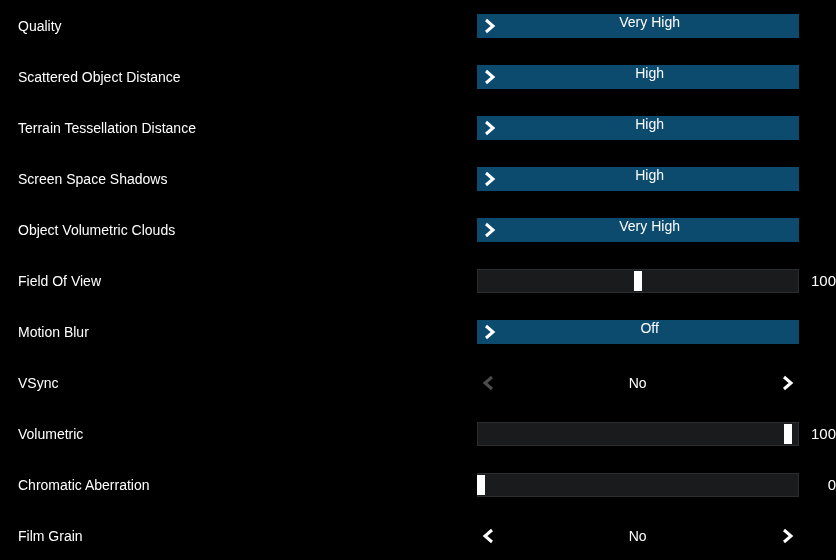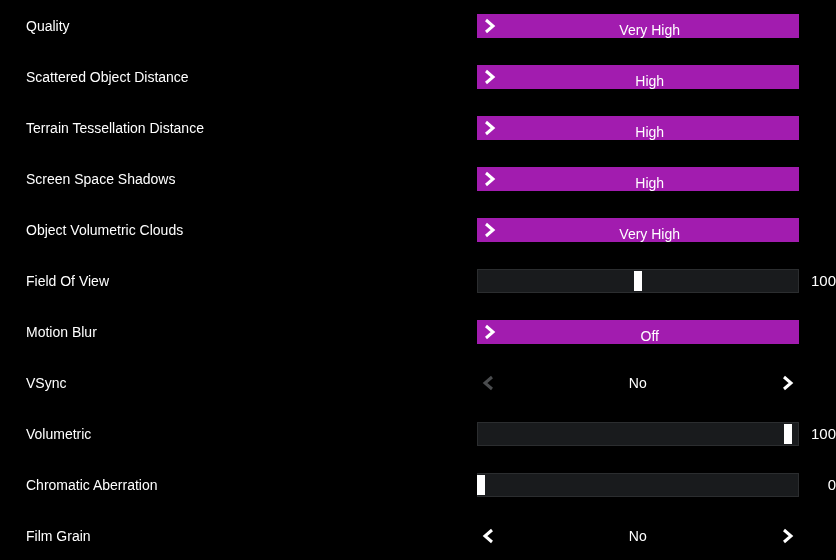--- a/index.html
+++ b/index.html
@@ -1,22 +1,22 @@
 <!DOCTYPE html>
 <html><head>
 <meta charset="utf-8">
 <style>
   * { box-sizing: border-box; margin: 0; padding: 0; }
   html, body { width: 836px; height: 560px; background: #000; font-family: "Segoe UI", Arial, sans-serif; color: #fff; overflow: hidden; }
   .page { width: 836px; height: 560px; }
   .row { display: flex; align-items: center; height: 51px; }
-  .label { width: 558px; padding-left: 26px; font-size: 14px; color: #fff; }
+  .label { width: 558px; padding-left: 18px; font-size: 14px; color: #fff; }
   .control { width: 322px; height: 24px; display: flex; align-items: center; }
   .valcol { width: 44px; text-align: right; font-size: 15px; color: #fff; }
-  .selector { width: 322px; height: 24px; background: #a21caf; display: flex; align-items: flex-end; position: relative; }
+  .selector { width: 322px; height: 24px; background: #0c4a6e; display: flex; align-items: flex-start; position: relative; }
   .chev { width: 24px; height: 24px; display: flex; align-items: center; justify-content: center; cursor: pointer; }
   .chev svg { display: block; }
   .sel-text { flex: 1; text-align: center; font-size: 14px; color: #fff; }
   .slider-track { width: 322px; height: 24px; background: #191b1d; border: 1px solid #2b2d2f; position: relative; }
   .slider-thumb { position: absolute; top: 1px; width: 8px; height: 20px; background: #fff; }
   .nosel { width: 322px; height: 24px; display: flex; align-items: center; }
   .nosel .gap { flex: 1; text-align: center; font-size: 14px; }
 </style>
 </head>
 <body>

